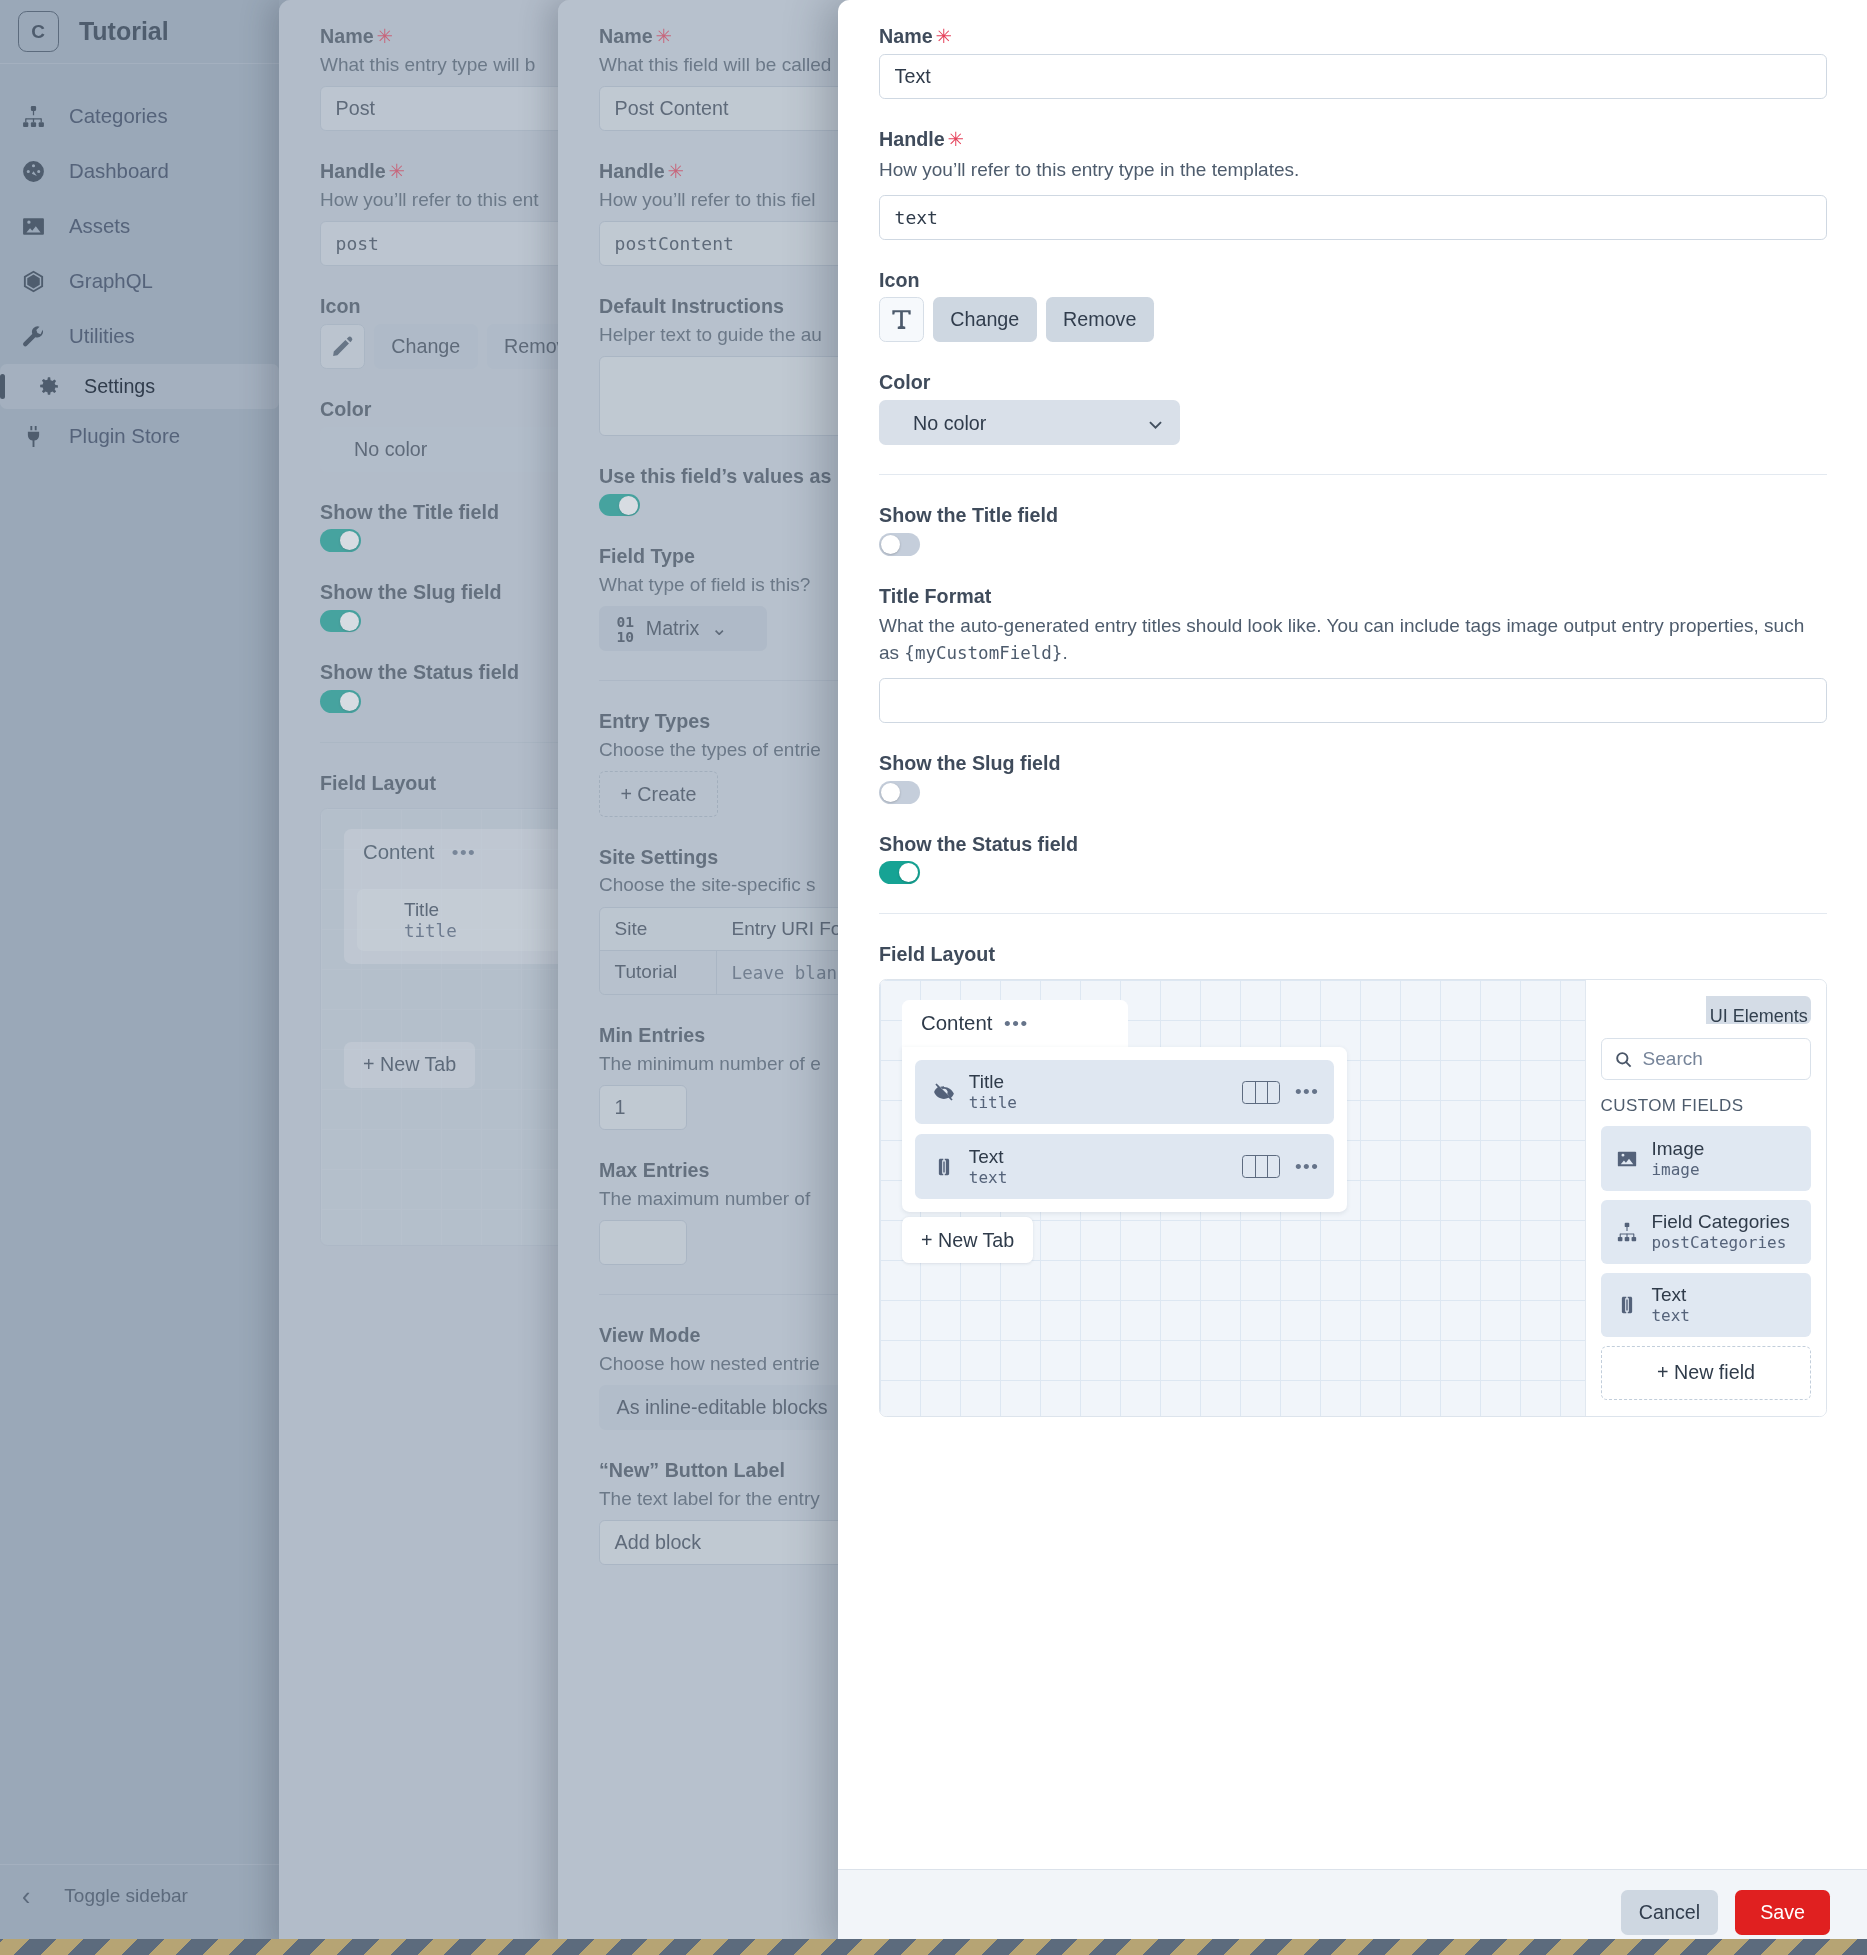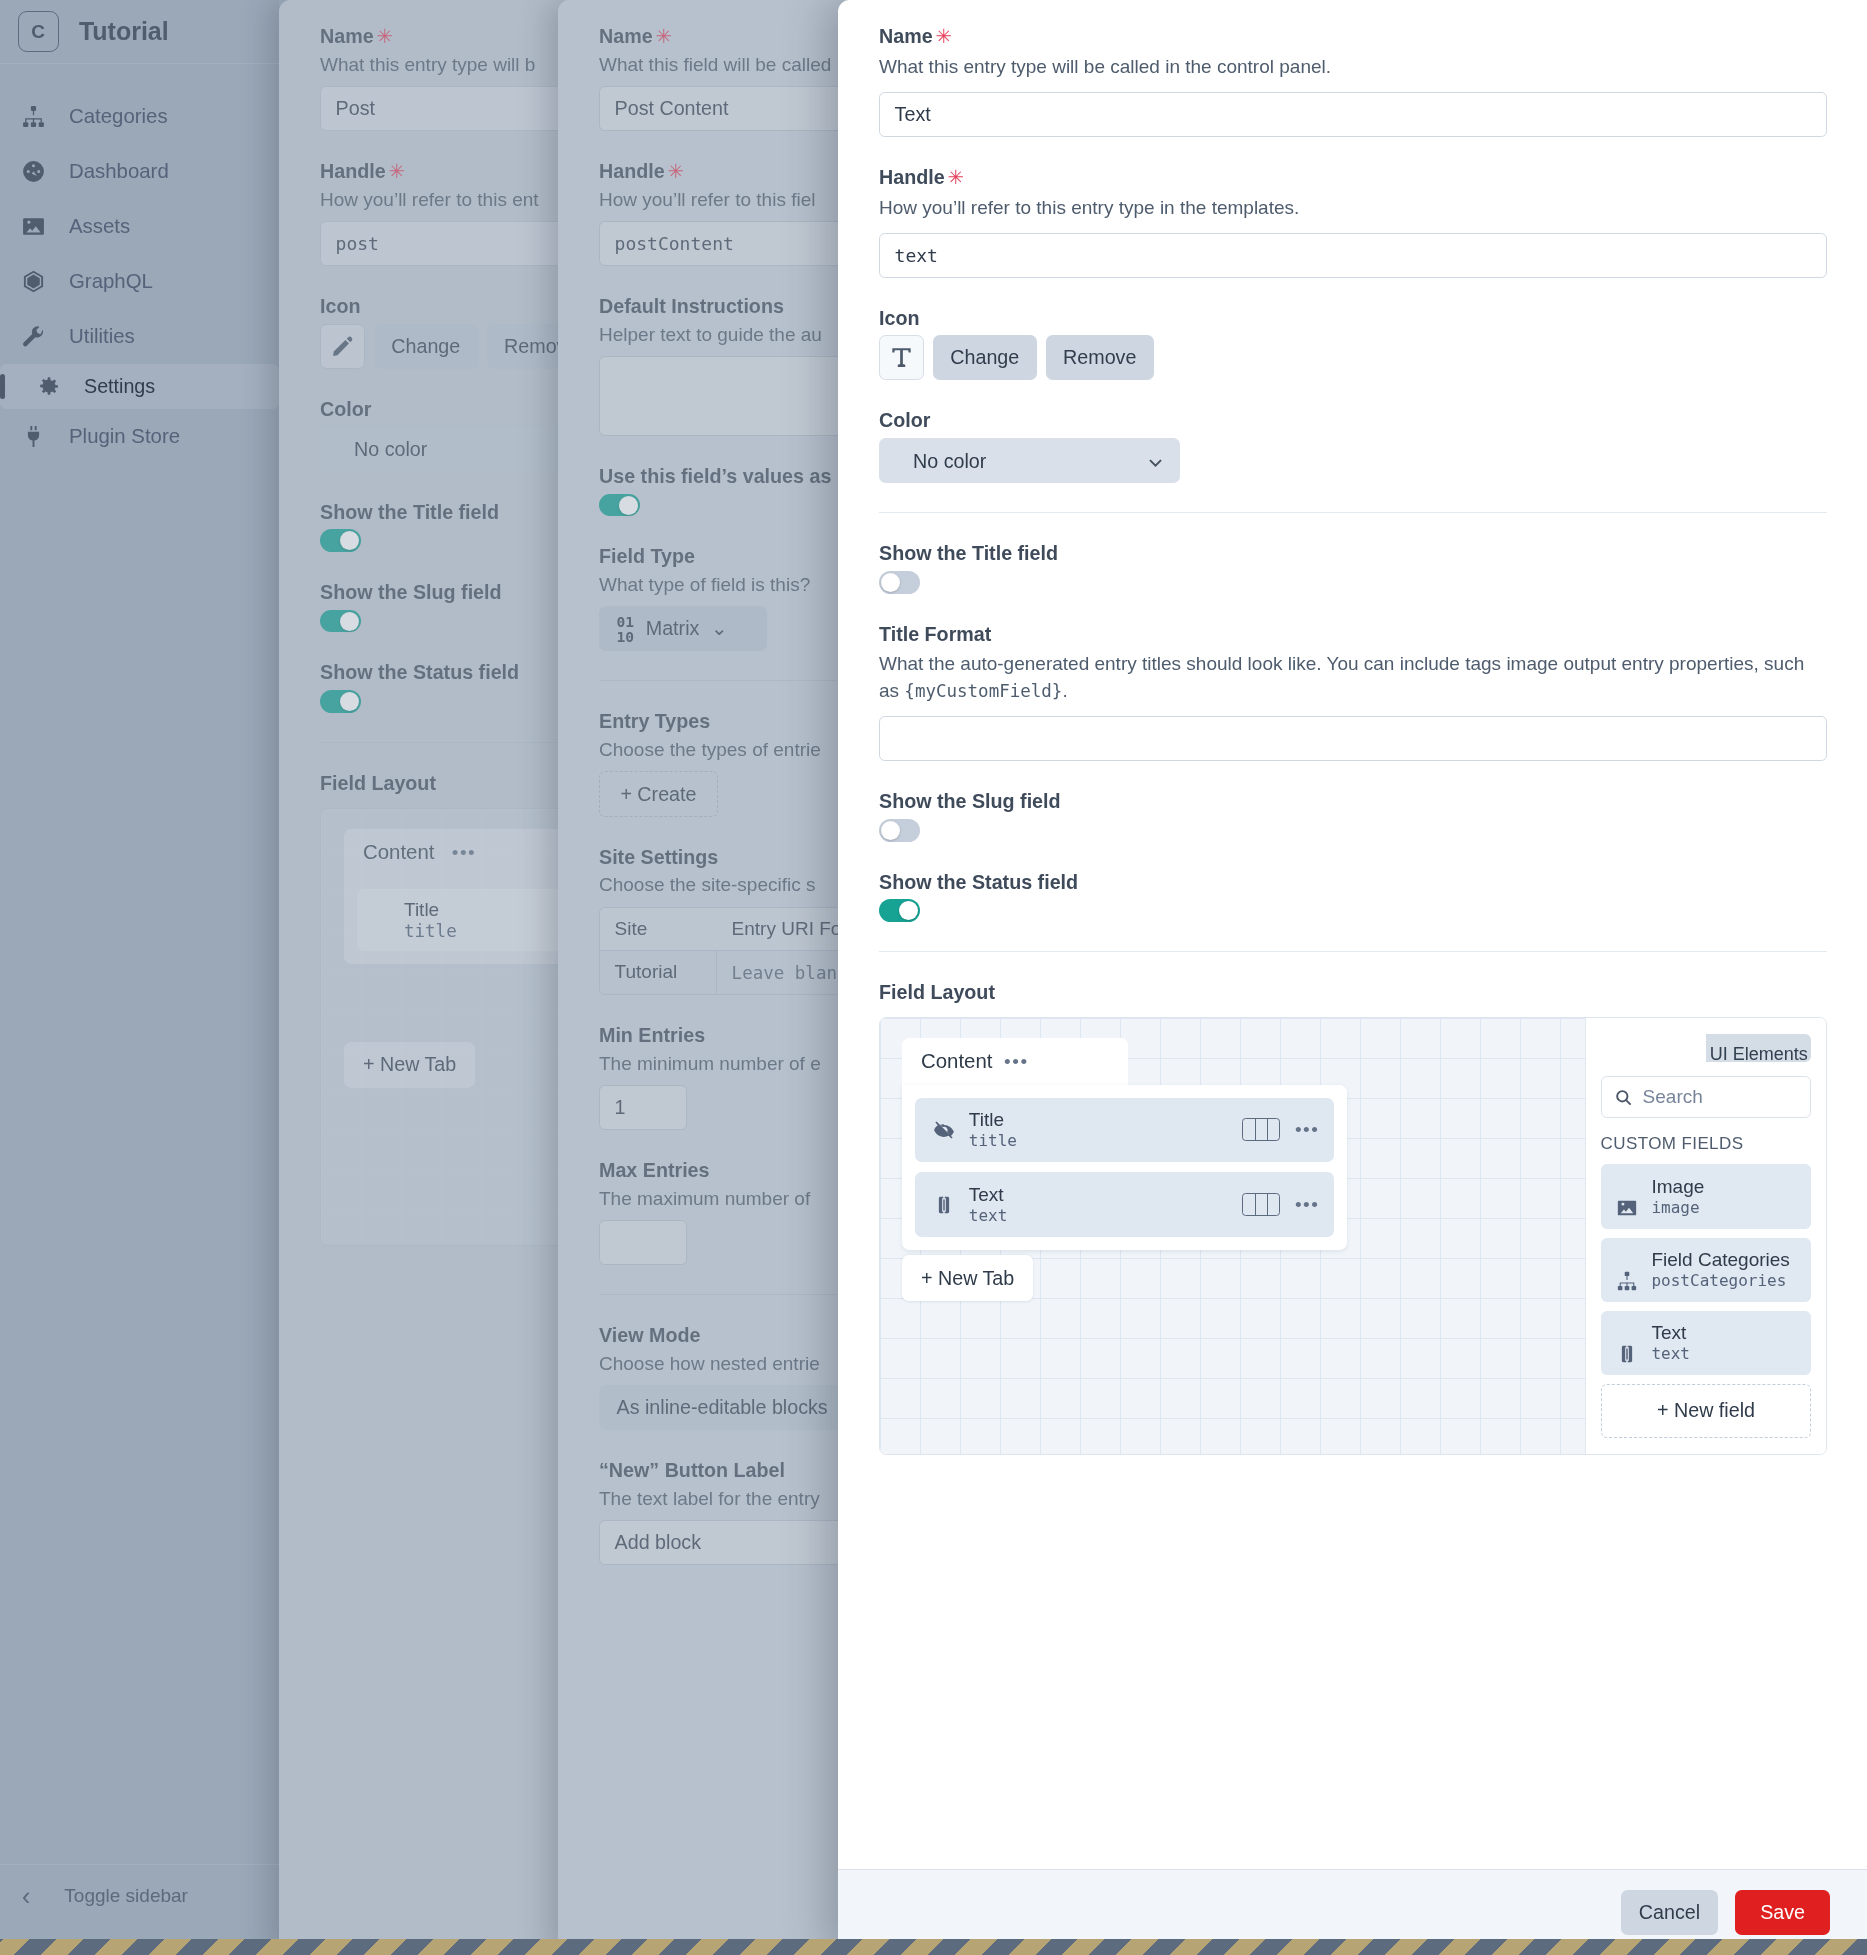--- a/index.html
+++ b/index.html
@@ -175,21 +175,21 @@
   .srch input {
     width:100%; height: 42px; border:0.7px solid #d9e1ea; border-radius:5.8px;
     padding: 0 10.2px 0 41px; font-size: 19px; color:#2f3b4a;
     font-family:"Liberation Sans", sans-serif; background:#fff;
   }
   .srch input::placeholder { color:#77859a; }
   .srch .si { position:absolute; left:13px; top:11.7px; }
   .srch .si svg { width:19px; height:19px; stroke:#4a5668; fill:none; stroke-width:2.4; }
   .grp-lbl { font-size: 17px; letter-spacing: 0.4px; color:#4e5c6d; margin-bottom: 10.2px; }
   .lib {
-    display:flex; align-items:flex-end; background:#e0e8f2; border-radius: 5.8px;
+    display:flex; align-items:center; background:#e0e8f2; border-radius: 5.8px;
     padding: 10.2px 11.7px; margin-bottom: 8.8px;
   }
   .newfield {
     margin-top:auto; border: 1.5px dashed #c2cedb; border-radius: 5.8px;
     text-align:center; padding: 14.6px 0; font-size: 19.7px; color: #2f3b4a;
   }
 
   
   .g-lbl{font-size:19.7px;font-weight:700;color:#46525f;margin-bottom:5.8px;}
   .g-ins{font-size:19px;color:#525f6f;margin-bottom:10.2px;white-space:nowrap;}
@@ -444,21 +444,20 @@
       </div>
     </div>
     <div class="veil"></div>
   </div>
 
   <div id="modal1">
     <div class="modal-body">
 
       <div class="fld">
         <div class="lbl"><span>Name</span><span class="req">✳</span></div>
-        <div class="inst">What this entry type will be called in the control panel.</div>
         <input class="txt" value="Text" style="">
       </div>
 
       <div class="fld">
         <div class="lbl"><span>Handle</span><span class="req">✳</span></div>
         <div class="inst">How you’ll refer to this entry type in the templates.</div>
         <input class="txt mono-v" value="text" style="">
       </div>
 
       <div class="fld">

